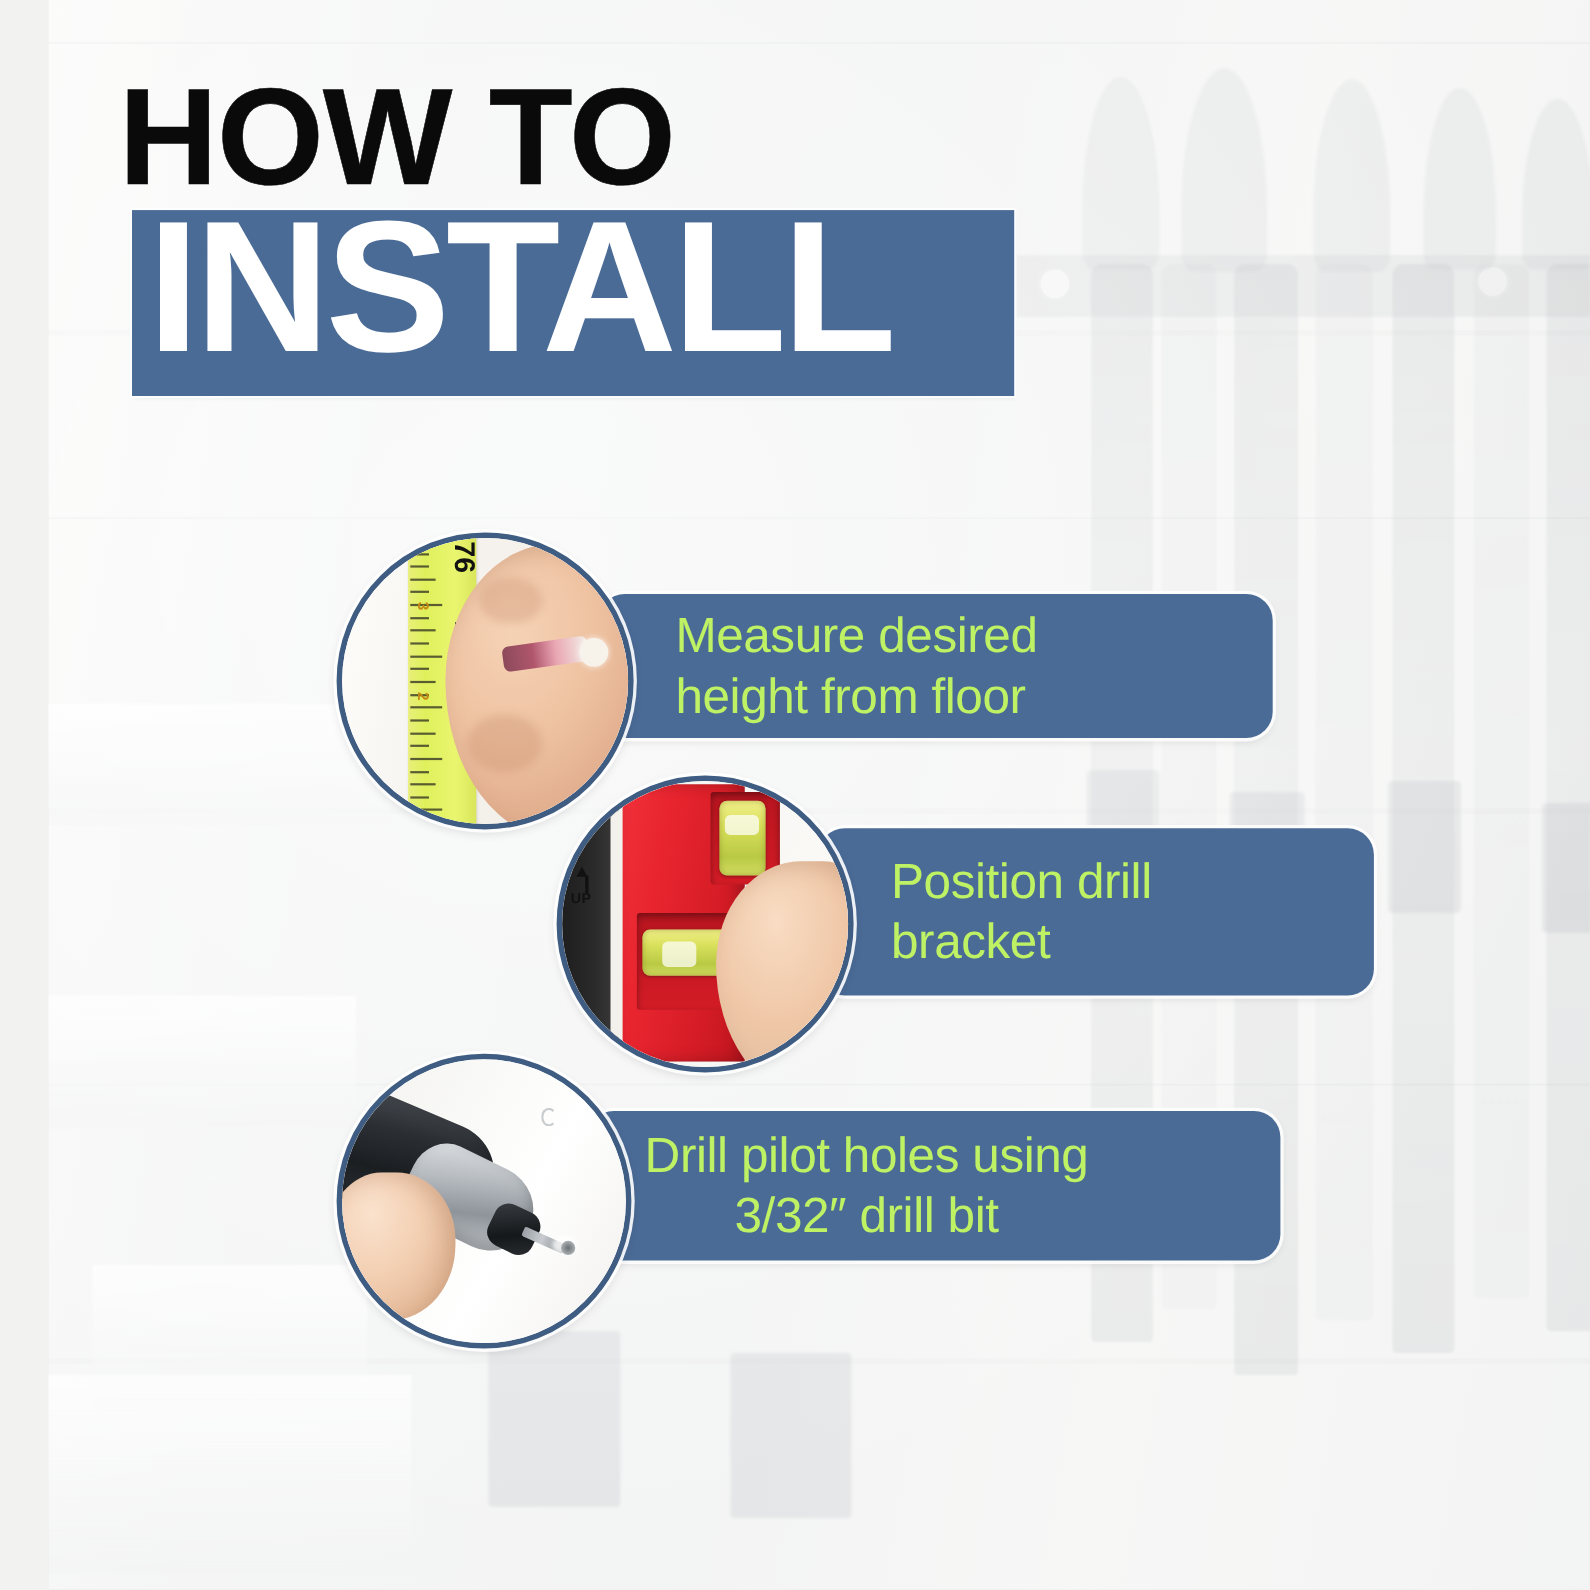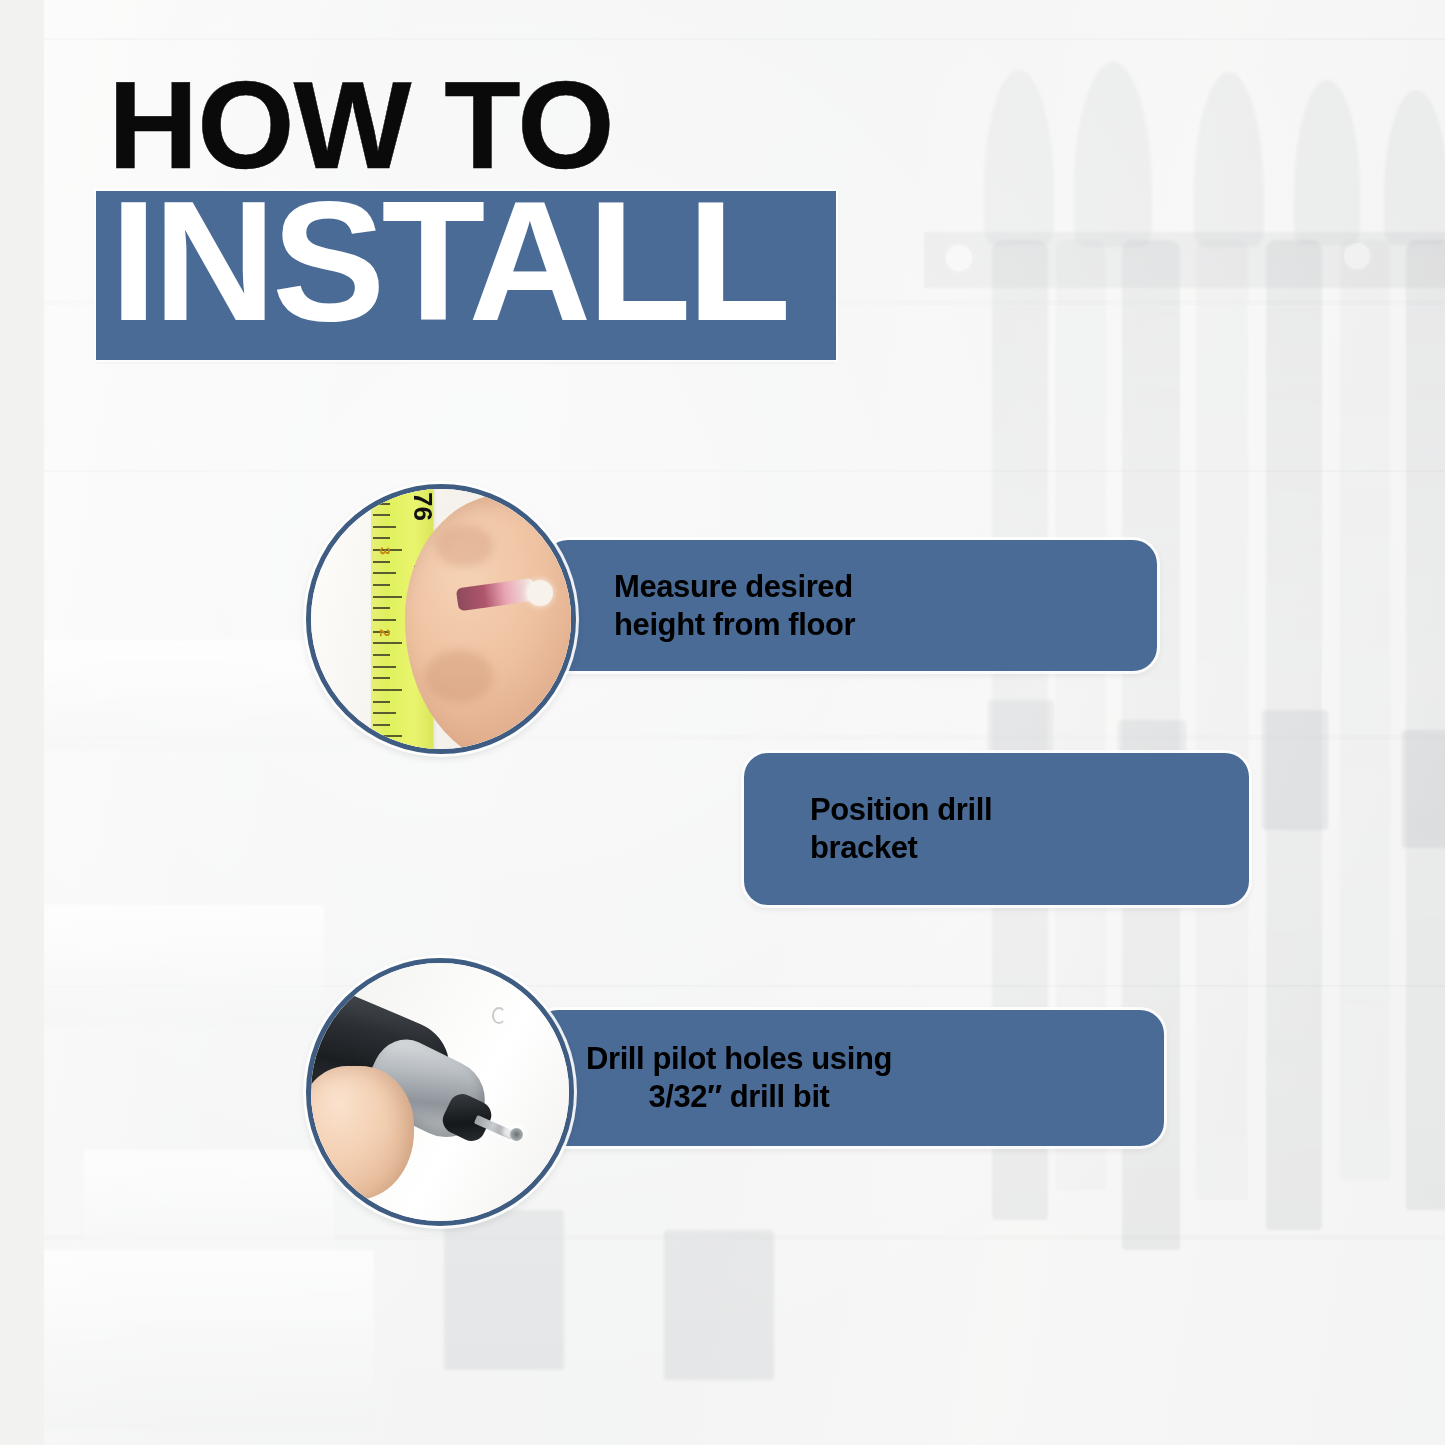--- a/index.html
+++ b/index.html
@@ -37,21 +37,21 @@
 
   
   .title-how{
     position:absolute;left:64px;top:62px;
     font-size:125px;line-height:1;font-weight:700;color:#0a0a0a;
     letter-spacing:-1px;
     -webkit-text-stroke:0.5px #0a0a0a;
     text-shadow:0 0 1px rgba(255,255,255,.9);
   }
   .title-box{
-    position:absolute;left:52px;top:191px;width:740px;height:169px;
+    position:absolute;left:76px;top:191px;width:802px;height:169px;
     background:#4a6b96;
     box-shadow:0 0 0 2px rgba(255,255,255,.85), 0 2px 4px rgba(0,0,0,.08);
   }
   .title-install{
     position:absolute;left:14px;top:-15px;
     font-size:170px;line-height:1;font-weight:700;color:#ffffff;
     letter-spacing:-4px;
   }
 
   
@@ -60,21 +60,21 @@
     border:5px solid #3f5d82;
     box-shadow:0 0 0 3px rgba(255,255,255,.9), 0 3px 10px rgba(0,0,0,.14);
     overflow:hidden;background:#fff;z-index:5;
   }
   .pill{
     position:absolute;background:#4a6b96;border-radius:24px;
     box-shadow:0 0 0 3px rgba(255,255,255,.85), 0 3px 8px rgba(0,0,0,.10);
     z-index:3;display:flex;align-items:center;
   }
   .pill-text{
-    color:#000000;font-size:31px;font-weight:700;line-height:1.22;
+    color:#bef264;font-size:45px;font-weight:400;line-height:1.22;
     white-space:pre-line;letter-spacing:-0.4px;
   }
 
   
   .p1-wall{position:absolute;inset:0;background:linear-gradient(100deg,#fdfdfb 0%,#f6f3ee 40%,#efeae3 100%);}
   .p1-tape{position:absolute;left:23%;top:-6%;width:24%;height:112%;
      background:linear-gradient(90deg,#e8ef7a 0%,#dff05c 25%,#eaf56f 70%,#d9e65a 100%);
      box-shadow:1px 0 3px rgba(0,0,0,.12);}
   .p1-tape .tick{position:absolute;left:4%;height:2px;background:#2b2b20;opacity:.75;}
   .p1-tape .num{position:absolute;color:#111;font-weight:700;
@@ -236,20 +236,36 @@
     <div class="p1-knuckle" style="left:44%;top:62%;width:26%;height:20%;"></div>
     <div class="p1-pencil"></div>
     <div class="p1-tip"></div>
   </div>
 
   <div class="pill" style="left:700px;top:753px;width:505px;height:152px;padding-left:66px;box-sizing:border-box;">
     <div class="pill-text">Position drill
 bracket</div>
   </div>
 
+  <div class="photo" style="left:462px;top:705px;width:260px;height:260px;">
+    <div class="p2-wall"></div>
+    <div class="p2-dark"></div>
+    <div class="p2-uparrow"></div>
+    <div class="p2-upstem"></div>
+    <div class="p2-upmark">UP</div>
+    <div class="p2-white"></div>
+    <div class="p2-body"></div>
+    <div class="p2-notch" style="left:52%;top:4%;width:24%;height:32%;"></div>
+    <div class="p2-notch" style="left:26%;top:46%;width:38%;height:34%;"></div>
+    <div class="p2-vial" style="left:55%;top:7%;width:16%;height:26%;"></div>
+    <div class="p2-bub" style="left:57%;top:12%;width:12%;height:7%;"></div>
+    <div class="p2-vial" style="left:28%;top:52%;width:31%;height:16%;"></div>
+    <div class="p2-bub" style="left:35%;top:56%;width:12%;height:9%;"></div>
+    <div class="p2-hand"></div>
+  </div>
 
   <div class="pill" style="left:490px;top:1010px;width:630px;height:136px;padding-left:52px;box-sizing:border-box;text-align:center;">
     <div class="pill-text">Drill pilot holes using
 3/32″ drill bit</div>
   </div>
 
   <div class="photo" style="left:262px;top:958px;width:258px;height:258px;">
     <div class="p3-wall"></div>
     <div class="p3-mark"></div>
     <div class="p3-body"></div>

